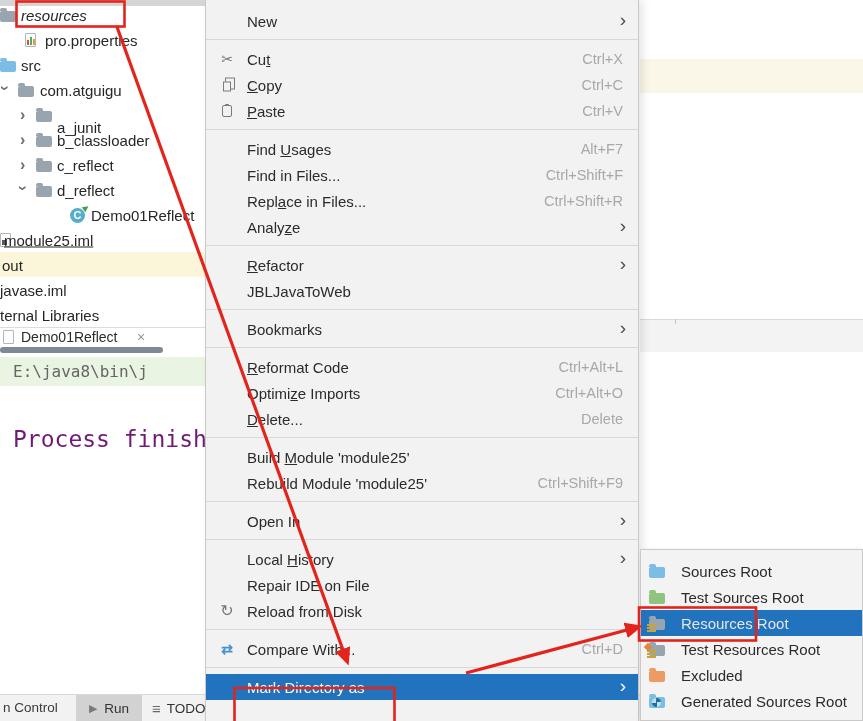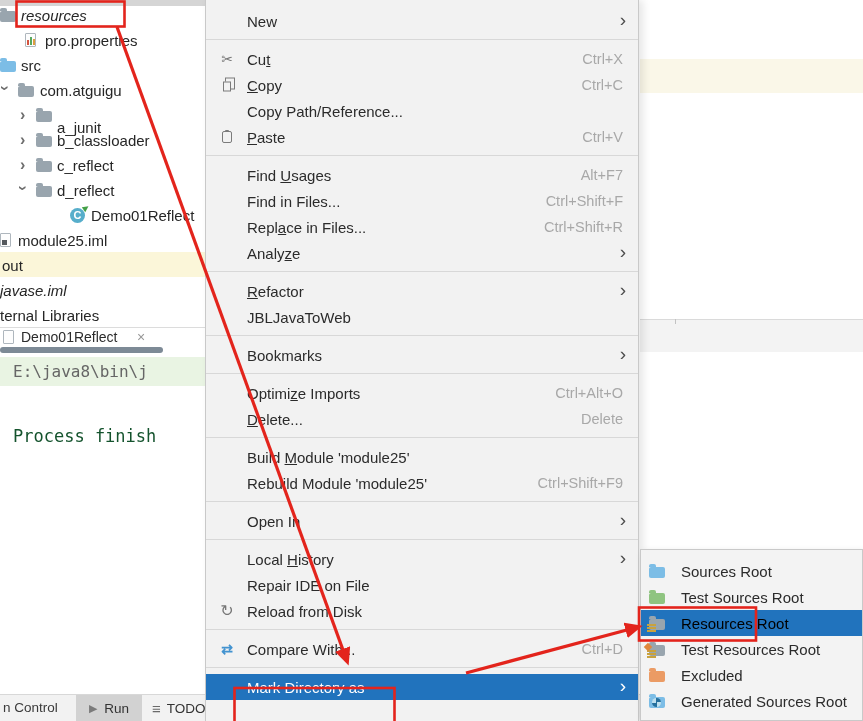--- a/index.html
+++ b/index.html
@@ -46,21 +46,21 @@
 
   
   #tabline{left:0;top:327px;width:205px;height:1px;background:#dcdcdc}
   #tab{left:0;top:328px;width:205px;height:19px}
   #tab .ticon{position:absolute;left:3px;top:2px}
   #tab .tlbl{position:absolute;left:21px;top:1px;font-size:14px;color:#2c2c2c}
   #tab .tclose{position:absolute;left:137px;top:1px;font-size:14px;color:#979797}
   #tab-underline{left:0;top:347px;width:163px;height:6px;background:#7d8a96;border-radius:3px}
   #console-line1{left:0;top:357px;width:205px;height:29px;background:#e9f4e3;
                  font-family:"DejaVu Sans Mono",monospace;font-size:16px;color:#666;line-height:29px;padding-left:13px;white-space:nowrap}
-  #console-line2{left:13px;top:426px;font-family:"DejaVu Sans Mono",monospace;font-size:17px;color:#14532d;white-space:nowrap}
+  #console-line2{left:13px;top:426px;font-family:"DejaVu Sans Mono",monospace;font-size:23px;color:#701a75;white-space:nowrap}
 
   
   #rband{left:640px;top:59px;width:223px;height:34px;background:#faf7e8}
   #rstrip{left:640px;top:319px;width:223px;height:33px;background:#f3f3f3;border-top:1px solid #dadada}
   #rtick{left:675px;top:319px;width:1px;height:5px;background:#c2c2c2}
 
   
   #statusbar{left:0;top:694px;width:863px;height:27px;background:#f2f2f2;border-top:1px solid #d8d8d8}
   #statusbar .sbtxt{position:absolute;top:5px;font-size:13.5px;color:#3a3a3a;white-space:nowrap}
   #vc-label{left:3px}
@@ -89,21 +89,21 @@
   .ic-copy::before{content:'';position:absolute;top:-5px;right:-5px;width:8px;height:10px;border:1.5px solid #7b7b7b;z-index:-1}
   .ic-paste{display:block;position:relative;width:10px;height:12px;border:1.5px solid #7b7b7b;border-radius:2px}
   .ic-paste::before{content:'';position:absolute;top:-2.5px;left:2px;width:4px;height:2px;background:#7b7b7b;border-radius:1px}
 
   
   #submenu{left:640px;top:549px;width:223px;height:172px;background:#f3f3f3;
            border:1px solid #c9c9c9;padding-top:8px;box-shadow:3px 3px 7px rgba(0,0,0,.15);z-index:12}
   .smitem{position:relative;height:26px;display:flex;align-items:center;font-size:15px;color:#2b2b2b}
   .smitem .si{position:absolute;left:8px;top:50%;transform:translateY(-50%)}
   .smitem .sl{margin-left:40px;white-space:nowrap}
-  .smitem.sel{background:var(--sel);color:#000000}
+  .smitem.sel{background:var(--sel);color:#e5e5e5}
 
   
   #ann{position:absolute;left:0;top:0;width:863px;height:721px;pointer-events:none;z-index:30}
 </style>
 </head>
 <body>
 
 <div class="abs" id="top-strip"></div>
 <div class="abs" id="tree">
     <div class="trow">
@@ -185,27 +185,27 @@
         </span>
       </span>
       <span class="lbl" style="left: 91px;">Demo01Reflect</span>
     </div>
     <div class="trow">
       <span class="tico" style="left: 0px;">
         <span class="ic-page">
           <span class="psq"></span>
         </span>
       </span>
-      <span class="lbl" style="left: 18px;">module25.iml</span>
+      <span class="lbl" style="left: 4px; text-decoration: underline;">module25.iml</span>
     </div>
     <div class="trow hl">
       <span class="lbl" style="left: 2px;">out</span>
     </div>
     <div class="trow">
-      <span class="lbl" style="left: 0px; font-style: italic;">javase.iml</span>
+      <span class="lbl" style="left: 0px;">javase.iml</span>
     </div>
     <div class="trow">
       <span class="lbl" style="left: 0px;">ternal Libraries</span>
     </div>
   </div>
 
 <div class="abs" id="tabline"></div>
 <div class="abs" id="tab">
   <span class="ticon ic-page"></span>
   <span class="tlbl">Demo01Reflect</span>
@@ -245,23 +245,20 @@
       <span class="msc">Ctrl+X</span>
     </div>
     <div class="mitem">
       <span class="mi">
         <span class="ic-copy"></span>
       </span>
       <span class="ml"><u>C</u>opy</span>
       <span class="msc">Ctrl+C</span>
     </div>
     <div class="mitem">
-      <span class="ml">Copy Path/Reference...</span>
-    </div>
-    <div class="mitem">
       <span class="mi">
         <span class="ic-paste"></span>
       </span>
       <span class="ml"><u>P</u>aste</span>
       <span class="msc">Ctrl+V</span>
     </div>
     <div class="msep"></div>
     <div class="mitem">
       <span class="ml">Find <u>U</u>sages</span>
       <span class="msc">Alt+F7</span>
@@ -285,20 +282,24 @@
     </div>
     <div class="mitem">
       <span class="ml">JBLJavaToWeb</span>
     </div>
     <div class="msep"></div>
     <div class="mitem">
       <span class="ml">Bookmarks</span>
       <span class="mar">›</span>
     </div>
     <div class="msep"></div>
+    <div class="mitem">
+      <span class="ml"><u>R</u>eformat Code</span>
+      <span class="msc">Ctrl+Alt+L</span>
+    </div>
     <div class="mitem">
       <span class="ml">Optimi<u>z</u>e Imports</span>
       <span class="msc">Ctrl+Alt+O</span>
     </div>
     <div class="mitem">
       <span class="ml"><u>D</u>elete...</span>
       <span class="msc">Delete</span>
     </div>
     <div class="msep"></div>
     <div class="mitem">

